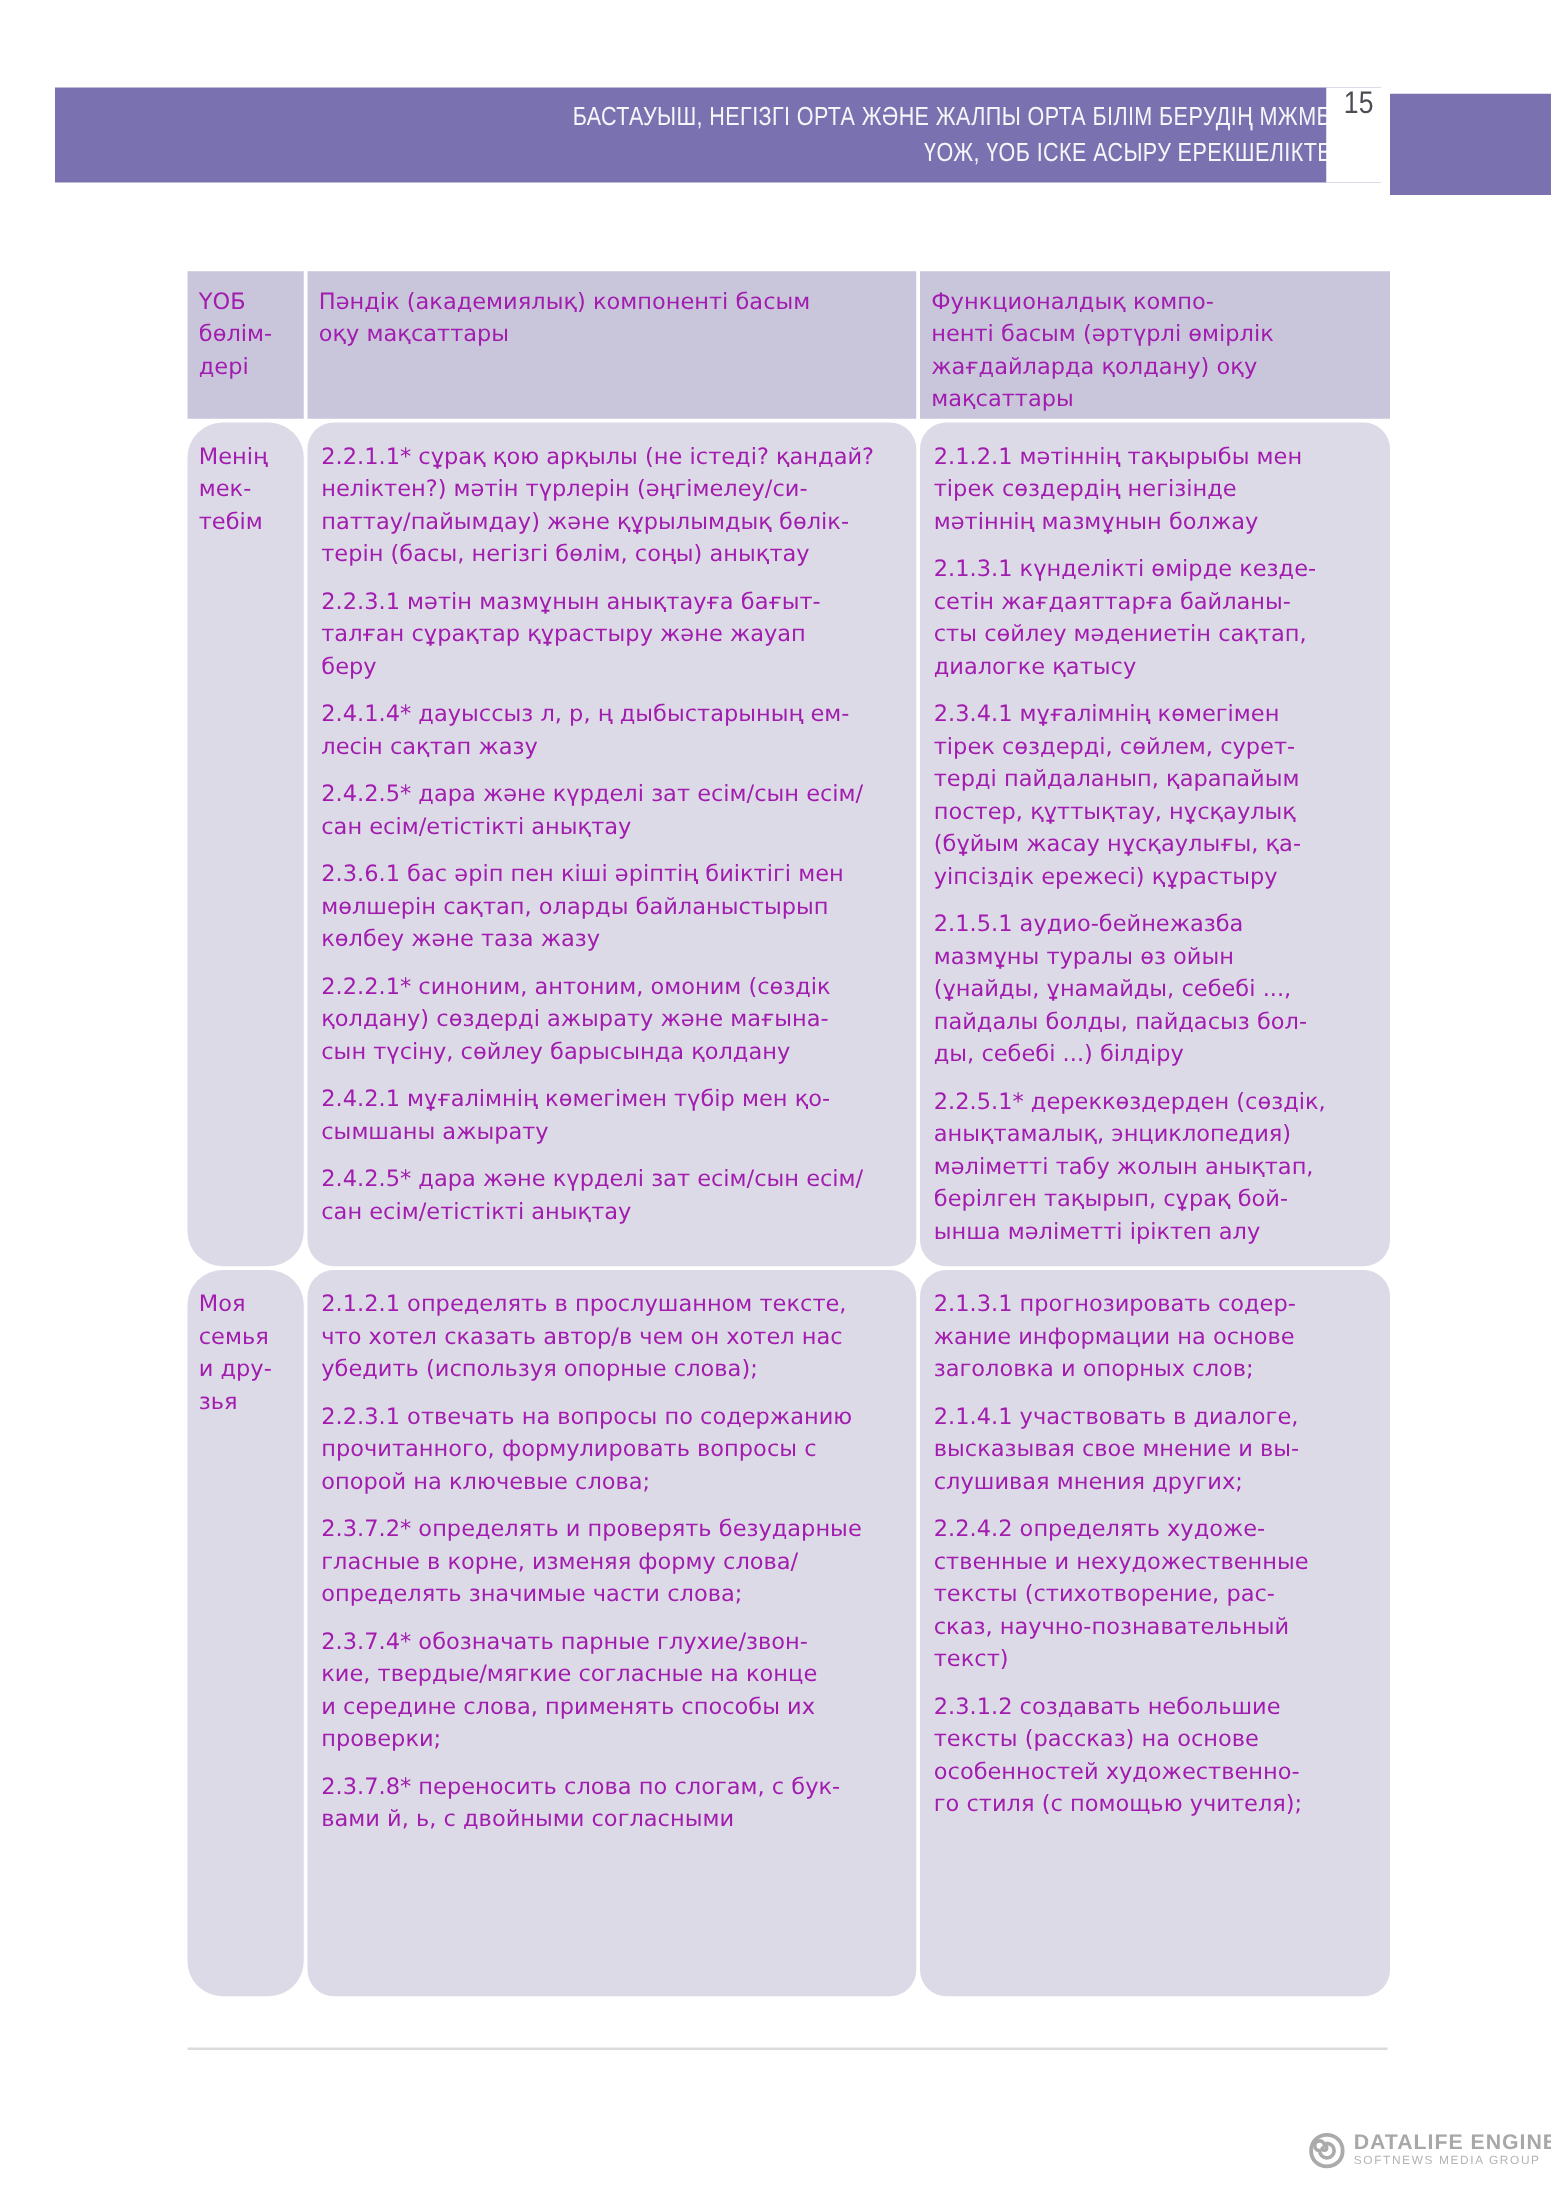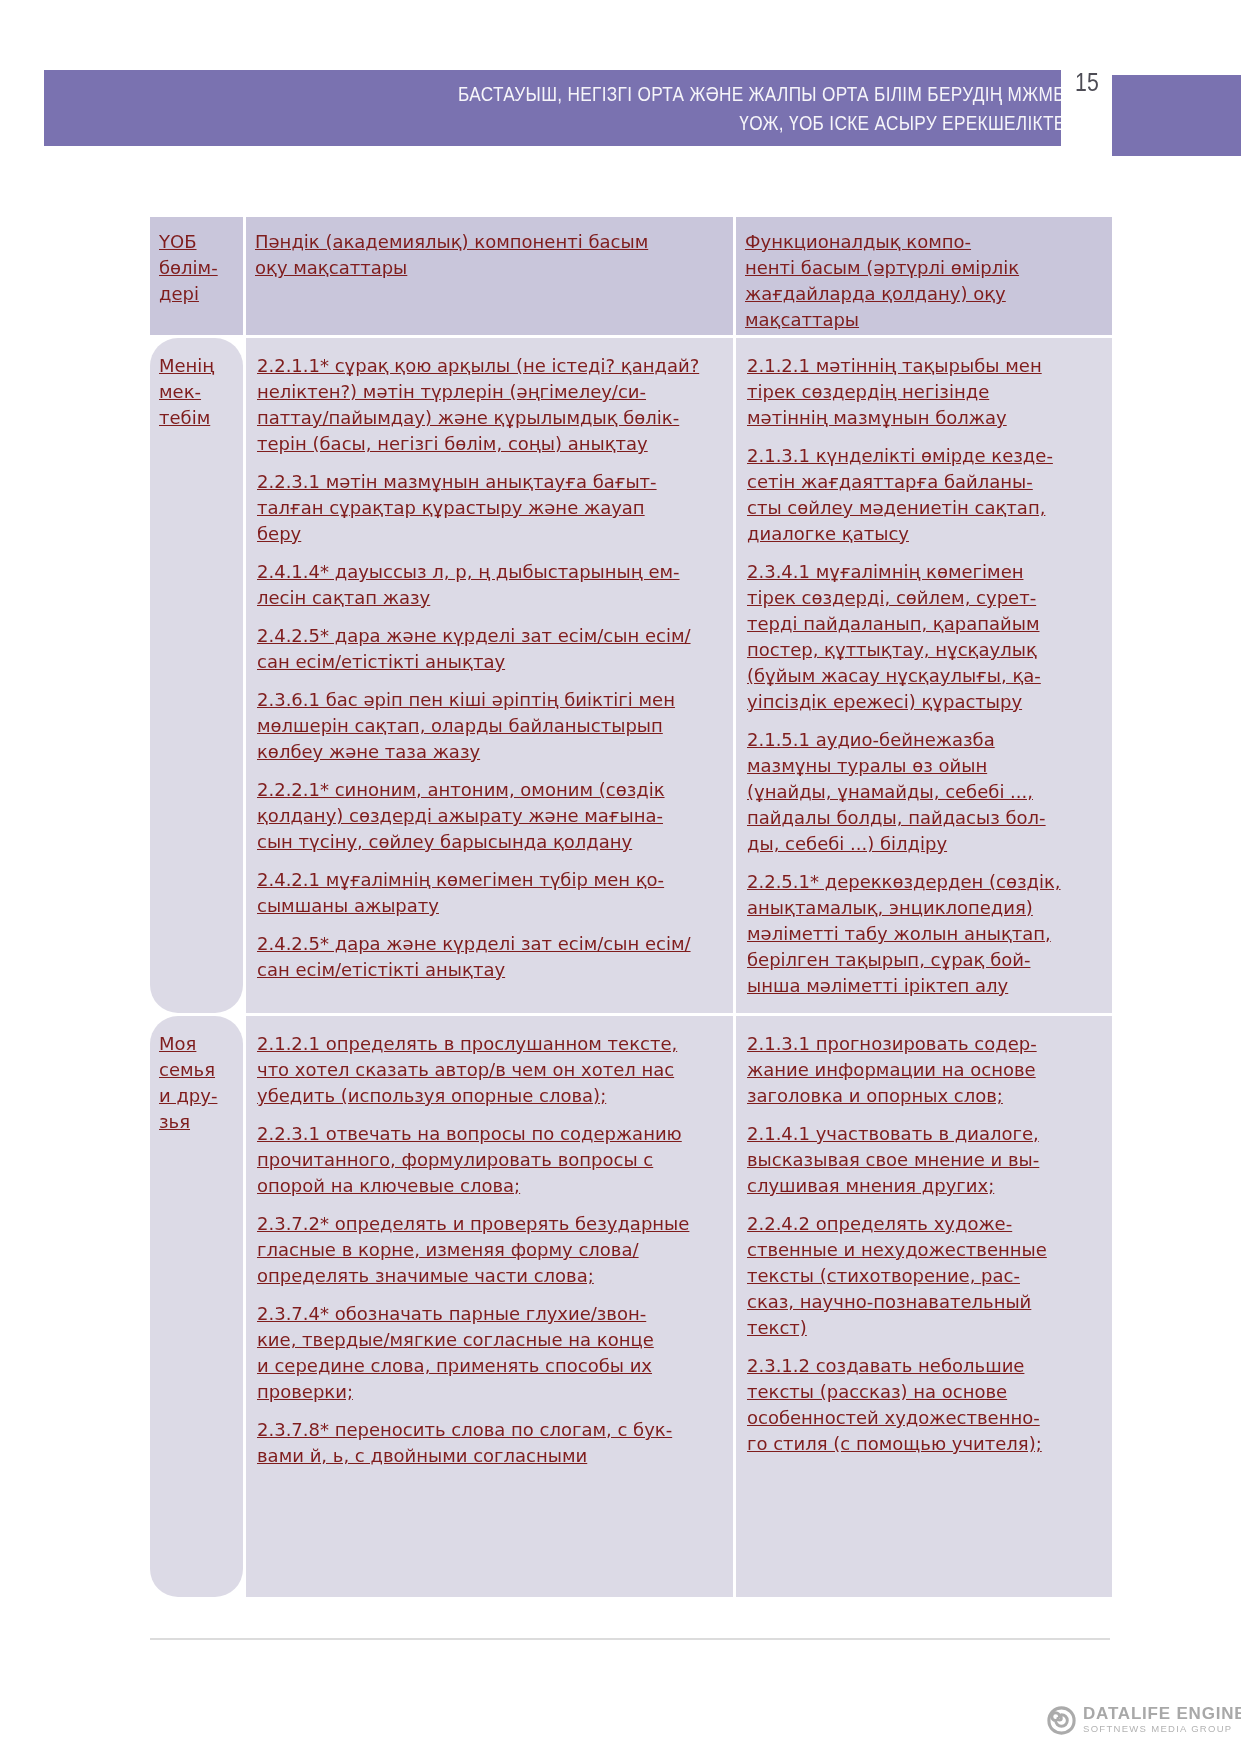--- a/index.html
+++ b/index.html
@@ -45,38 +45,39 @@
   
   .tbl{
     position:absolute;left:150px;top:217px;width:962px;
     display:grid;
     grid-template-columns:93px 487px 376px;
     grid-template-rows:118px 675px 581px;
     gap:3px;
   }
   .cell{
     overflow:hidden;
-    color:#7f1d1d;
-    font-size:18px;line-height:26px;text-decoration:underline;
+    color:#a21caf;
+    font-size:18px;line-height:26px;
   }
   .cell.head{
     background:#c9c6db;
     padding:12px 8px 8px 9px;
     white-space:pre-line;
   }
   .cell.body{
     background:#dcdae6;
   }
   .cell.section{
     padding:15px 6px 0 9px;
     white-space:pre-line;
     border-radius:28px;
   }
   .cell.objectives{
     padding:15px 10px 0 11px;
+    border-radius:21px;
   }
   .para{
     margin:0 0 12px 0;
     white-space:pre-line;
   }
   
   .rule{
     position:absolute;left:150px;top:1638px;width:960px;height:2px;
     background:#dcdcdc;
   }

